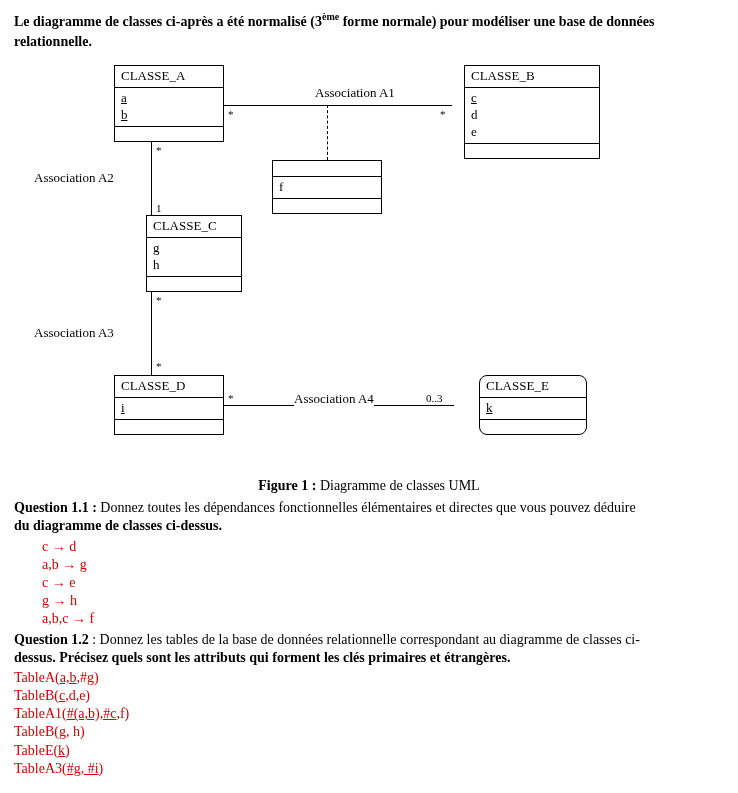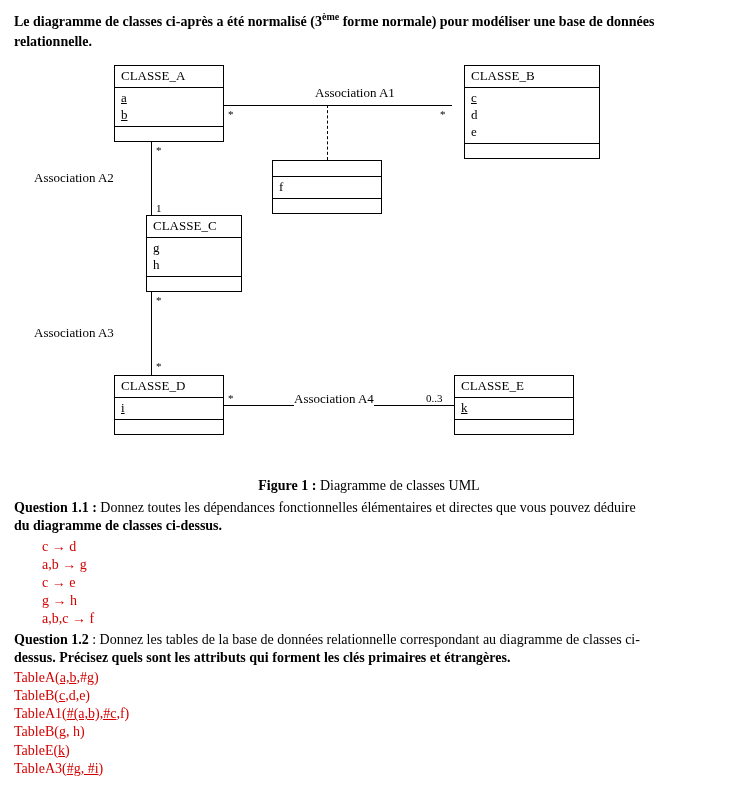--- a/index.html
+++ b/index.html
@@ -126,21 +126,21 @@
   </div>
 
   <div class="box" style="left:100px; top:320px; width:110px;">
     <div class="hdr">CLASSE_D</div>
     <div class="body">
       <div class="pk">i</div>
     </div>
     <div class="ftr"></div>
   </div>
 
-  <div class="box" style="left:440px; top:320px; width:120px;">
+  <div class="box" style="left:465px; top:320px; width:108px;border-radius:8px;">
     <div class="hdr">CLASSE_E</div>
     <div class="body">
       <div class="pk">k</div>
     </div>
     <div class="ftr"></div>
   </div>
 
   <div class="line hline" style="left:210px; top:50px; width:228px;"></div>
   <div class="lbl" style="left:275px; top:30px;margin-left:26px;">Association A1</div>
   <div class="mult" style="left:214px; top:52px;">*</div>

